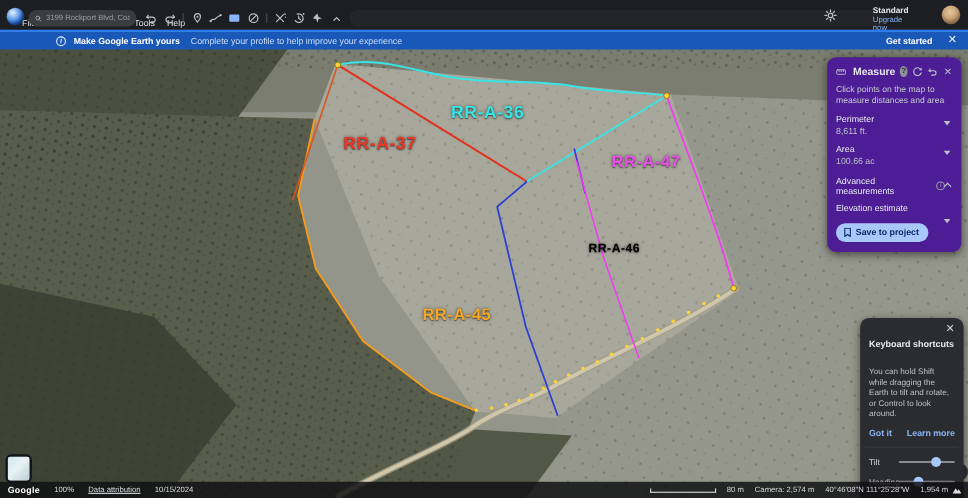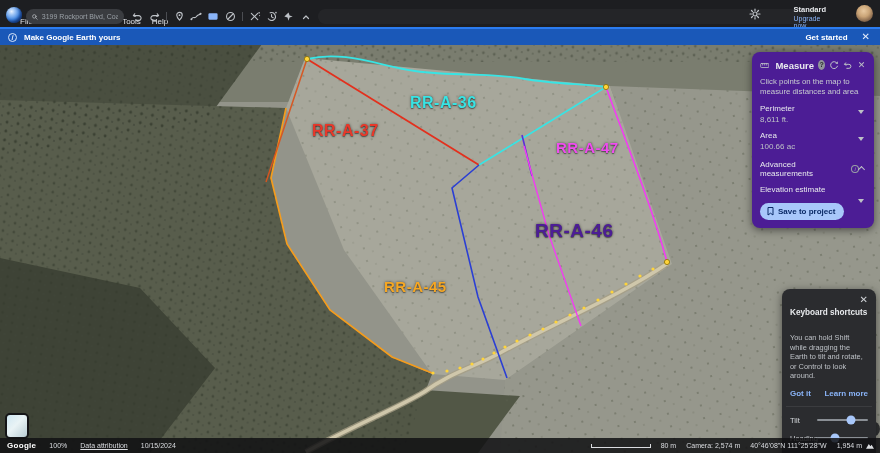--- a/index.html
+++ b/index.html
@@ -36,21 +36,21 @@
   #rightcluster { position:absolute; right:0; top:0; height:28px; }
   #gear { position:absolute; right:118px; top:7px; width:14px; height:14px; cursor:pointer; }
   #plan { position:absolute; right:54px; top:5px; text-align:left; cursor:pointer; }
   #plan .p1 { font-size:7.5px; color:#e8eaed; font-weight:bold; }
   #plan .p2 { font-size:7px; color:#8ab4f8; margin-top:1px; }
   #avatar { position:absolute; right:7px; top:5px; width:17px; height:17px; border-radius:50%; cursor:pointer;
     background:radial-gradient(circle at 45% 35%, #e8c9a0 0%, #caa477 40%, #7d5f46 75%, #3c4a63 100%); }
   #progress { position:absolute; left:0; top:27px; width:880px; height:2px; background:#2b7cf0; z-index:31; }
   
   #banner { position:absolute; left:0; top:29px; width:880px; height:16px; background:#1a58b8;
-    display:flex; align-items:center; z-index:29; color:#fff; }
+    display:flex; align-items:center; z-index:29; color:#fff;padding-left:43px; }
   #banner .info { width:9px; height:9px; border:1px solid #dbe7fb; border-radius:50%; font-size:7px; line-height:8px;
     text-align:center; color:#dbe7fb; margin-left:8px; font-style:italic; font-weight:bold; flex:0 0 auto;}
   #banner .t1 { font-size:8px; font-weight:bold; margin-left:7px; white-space:nowrap; }
   #banner .t2 { font-size:8px; color:#cfdef5; margin-left:10px; white-space:nowrap; }
   #banner .spacer { flex:1; }
   #banner .cta { font-size:8px; font-weight:bold; color:#fff; cursor:pointer; margin-right:14px; white-space:nowrap; }
   #banner .bx { font-size:10px; color:#e7eefb; cursor:pointer; margin-right:10px; line-height:10px; }
   
   #measure { position:absolute; left:752px; top:52px; width:122px; background:#4c1d95; border-radius:8px;
     box-shadow:0 2px 8px rgba(0,0,0,.5); z-index:25; padding:7px 8px 8px 8px; color:#e8eaed; }
@@ -179,21 +179,21 @@
       <g fill="#ffd43a" stroke="#8a6d00" stroke-width=".8">
         <circle cx="307" cy="59" r="2.6"></circle>
           <circle cx="606" cy="87" r="2.6"></circle>
           <circle cx="667" cy="262" r="2.6"></circle>
       </g>
     </svg>
 
     <div class="parcel-label" style="left: 312px; top: 122px; font-size: 16px; color: rgb(232, 56, 42);">RR-A-37</div>
     <div class="parcel-label" style="left: 410px; top: 94px; font-size: 16px; color: rgb(56, 228, 228);">RR-A-36</div>
     <div class="parcel-label" style="left: 556px; top: 139px; font-size: 15px; color: rgb(240, 76, 240);">RR-A-47</div>
-    <div class="parcel-label" style="left: 487px; top: 220px; font-size: 19px; color: #4c1d95; padding-left: 48px;">RR-A-46</div>
+    <div class="parcel-label" style="left: 487px; top: 220px; font-size: 11px; color: #000000; padding-left: 48px;">RR-A-46</div>
     <div class="parcel-label" style="left: 384px; top: 278px; font-size: 15px; color: rgb(246, 167, 35);">RR-A-45</div>
   </div>
 
   <div id="header">
     <div id="menubar">
       <span>File</span>
       <span>Edit</span>
       <span>View</span>
       <span>Add</span>
       <span>Tools</span>
@@ -286,20 +286,21 @@
         <div class="p2">Upgrade now</div>
       </div>
       <div id="avatar"></div>
     </div>
   </div>
   <div id="progress"></div>
 
   <div id="banner">
     <div class="info">i</div>
     <span class="t1">Make Google Earth yours</span>
+    <span class="t2">Complete your profile to help improve your experience</span>
     <span class="spacer"></span>
     <span class="cta">Get started</span>
     <span class="bx">✕</span>
   </div>
 
   <div id="measure">
     <div class="hdr">
       <svg width="13" height="9" viewBox="0 0 14 9">
         <rect x="1" y="1.5" width="12" height="6" rx="1" class="icn"></rect>
           <path class="icn" d="M4,1.5 v2.4 M7,1.5 v2.4 M10,1.5 v2.4"></path>

